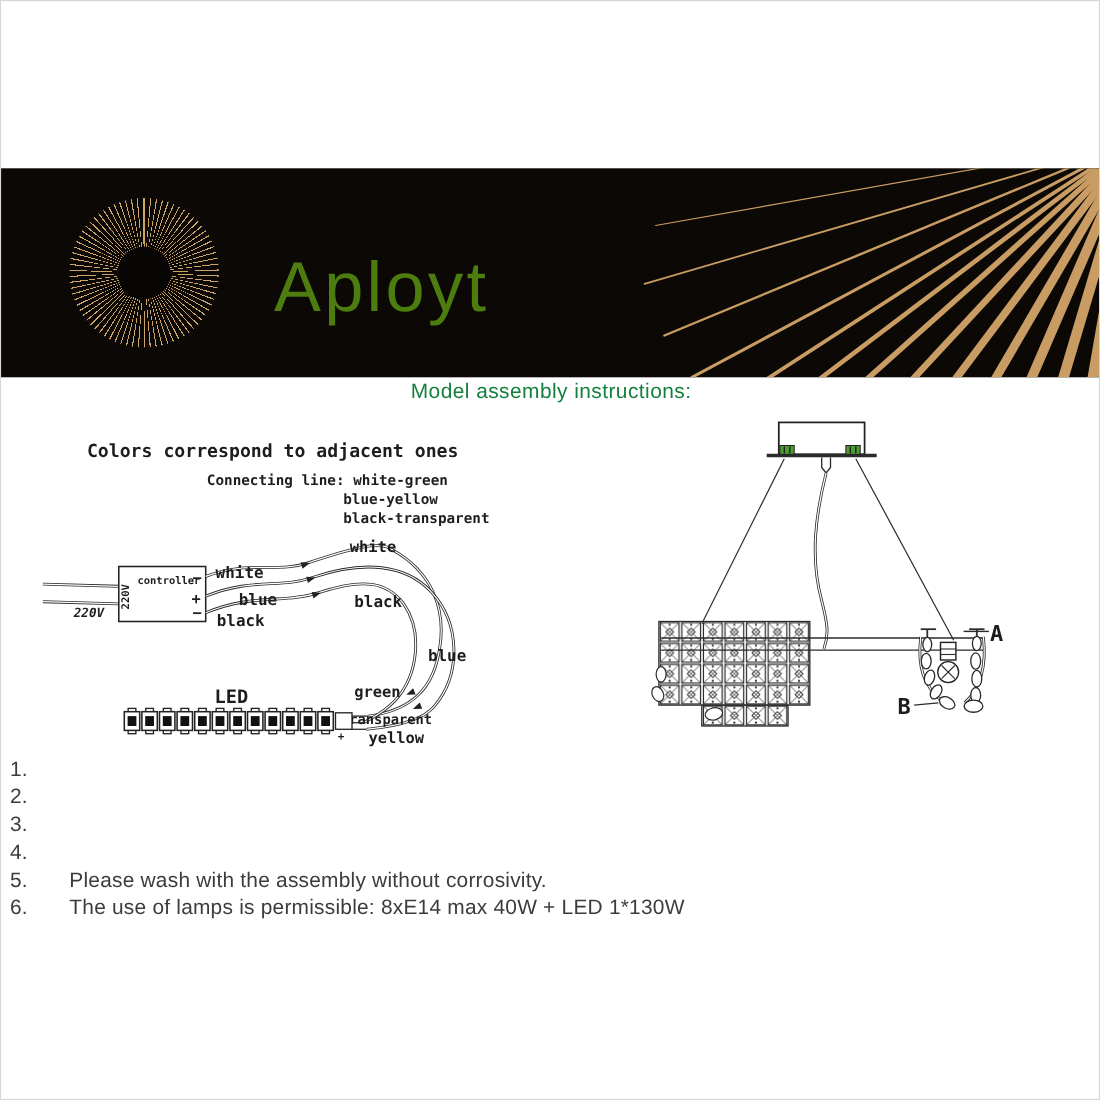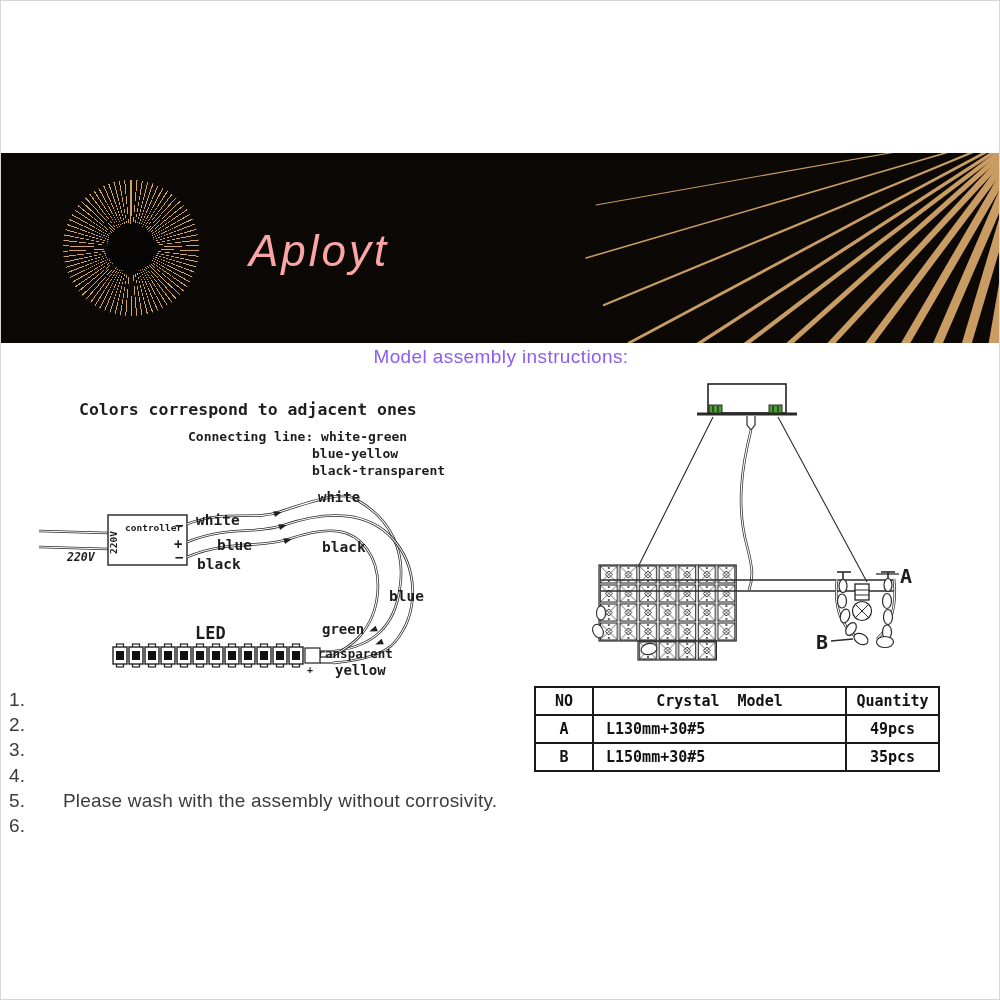--- a/index.html
+++ b/index.html
@@ -7,26 +7,26 @@
         box-sizing:border-box;border:1px solid #d6d6d6;
         font-family:"Liberation Sans",sans-serif;color:#3c3c3c;}
   
   .banner{position:absolute;left:0;top:152px;width:1000px;height:190px;background:#0b0805;overflow:hidden;}
   .sunburst{position:absolute;left:62px;top:27px;width:136px;height:136px;border-radius:50%;
     background:
       radial-gradient(circle, rgba(11,8,5,0) 0 86%, #0b0805 99%),
       repeating-conic-gradient(#cfa468 0deg 0.9deg, rgba(11,8,5,0) 0.9deg 4.6deg);}
   .sunburst::after{content:"";position:absolute;left:44px;top:44px;width:48px;height:48px;
     border-radius:50%;background:#070503;}
-  .brand{position:absolute;left:248px;top:76px;font-size:44px;font-weight:300;
-    letter-spacing:3px;color:#fca5a5;line-height:1;font-style:italic;}
+  .brand{position:absolute;left:248px;top:76px;font-size:64px;font-weight:300;
+    letter-spacing:3px;color:#4d7c0f;line-height:1;}
   .rays{position:absolute;right:0;top:0;width:470px;height:190px;}
   
   .title-wrap{position:absolute;left:0;top:344px;width:1000px;text-align:center;
-    font-size:19px;font-weight:500;color:#8b5cf6;letter-spacing:.4px;line-height:23px;}
+    font-size:19px;font-weight:500;color:#15803d;letter-spacing:.4px;line-height:23px;}
   
   .diagram{position:absolute;left:0;top:0;width:1000px;height:1000px;}
   .ln{stroke:#2b2b2b;fill:none;}
   .wire{stroke:#2b2b2b;stroke-width:2.6;fill:none;}
   .core{stroke:#ffffff;stroke-width:1.1;fill:none;}
   .dtext{font-family:"DejaVu Sans Mono",monospace;font-weight:bold;fill:#1d1d1d;}
   
   .crystal-table{position:absolute;left:533px;top:685px;width:402px;border-collapse:collapse;
     font-family:"DejaVu Sans Mono",monospace;font-weight:bold;font-size:15px;color:#111;
     table-layout:fixed;}
@@ -232,55 +232,37 @@
         <line class="ln" x1="867" y1="604" x2="855" y2="616" stroke-width="1"></line>
       </g>
 
       <line class="ln" x1="875" y1="573" x2="898" y2="573" stroke-width="1.3"></line>
       <text class="dtext" x="899" y="582" font-size="20">A</text>
       <line class="ln" x1="830" y1="640" x2="852" y2="638" stroke-width="1.3"></line>
       <text class="dtext" x="815" y="648" font-size="20">B</text>
     </g>
   </svg>
 
-  <table class="crystal-table">
-    <tbody>
-        <tr>
-      <td class="c-no">NO</td>
-      <td class="c-model hdr">Crystal  Model</td>
-      <td class="c-qty">Quantity</td>
-    </tr>
-    <tr>
-      <td class="c-no">A</td>
-      <td class="c-model val">L130mm+30#5</td>
-      <td class="c-qty">49pcs</td>
-    </tr>
-    <tr>
-      <td class="c-no">B</td>
-      <td class="c-model val">L150mm+30#5</td>
-      <td class="c-qty">35pcs</td>
-    </tr>
-  </tbody>
-    </table>
 
   <div class="instructions">
     <div class="instr-row">
       <span class="instr-num">1.</span>
     </div>
     <div class="instr-row">
       <span class="instr-num">2.</span>
     </div>
     <div class="instr-row">
       <span class="instr-num">3.</span>
     </div>
     <div class="instr-row">
       <span class="instr-num">4.</span>
     </div>
     <div class="instr-row">
       <span class="instr-num">5.</span>
       <span>Please wash  with the assembly without corrosivity.</span>
     </div>
     <div class="instr-row">
       <span class="instr-num">6.</span>
+      <span>The use of lamps is permissible: 8xE14 max 40W + LED 1*130W</span>
     </div>
   </div>
 
 </div>
 
 </body></html>

